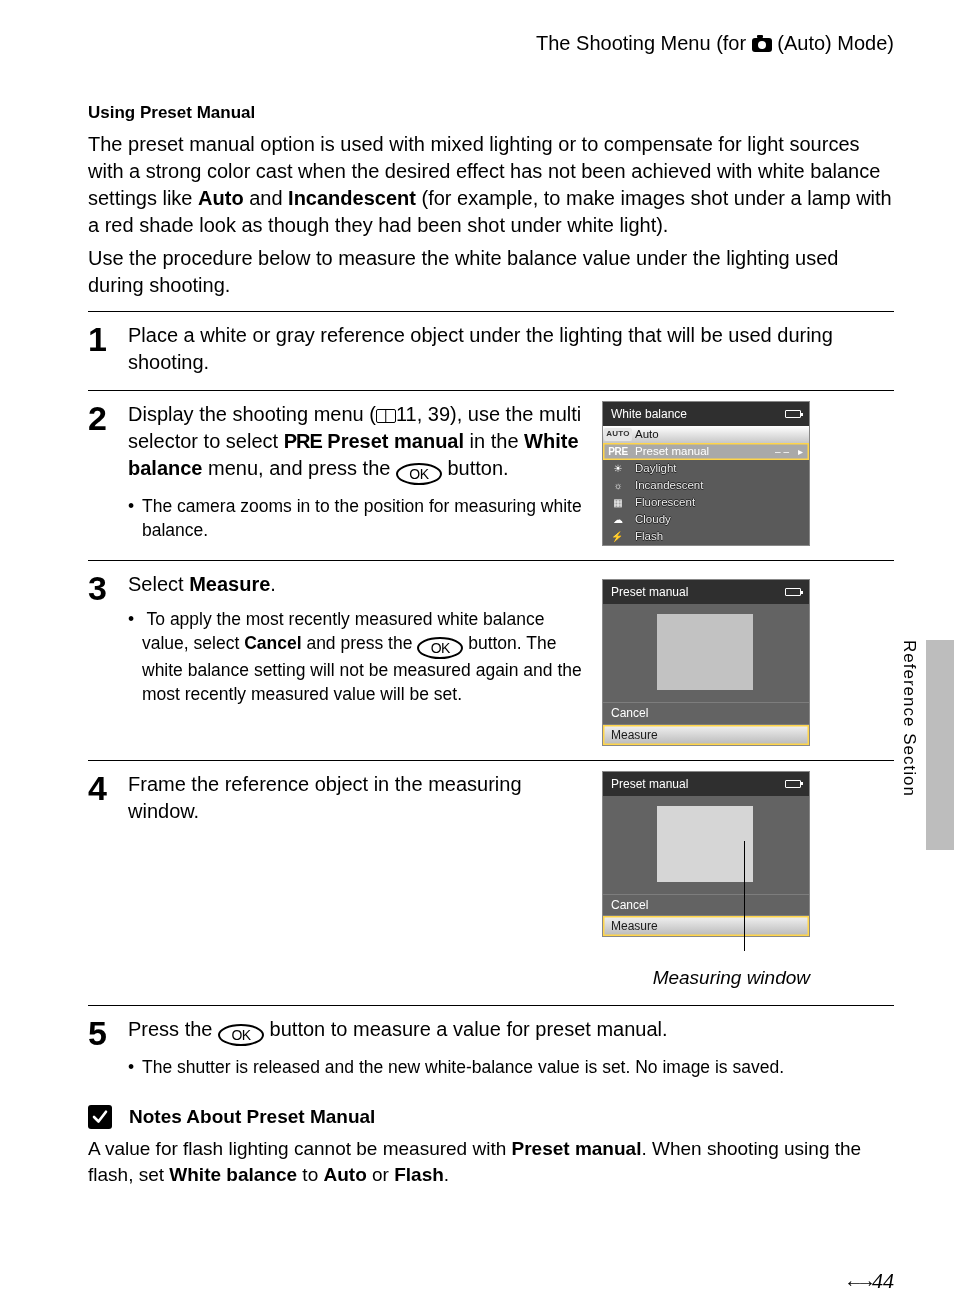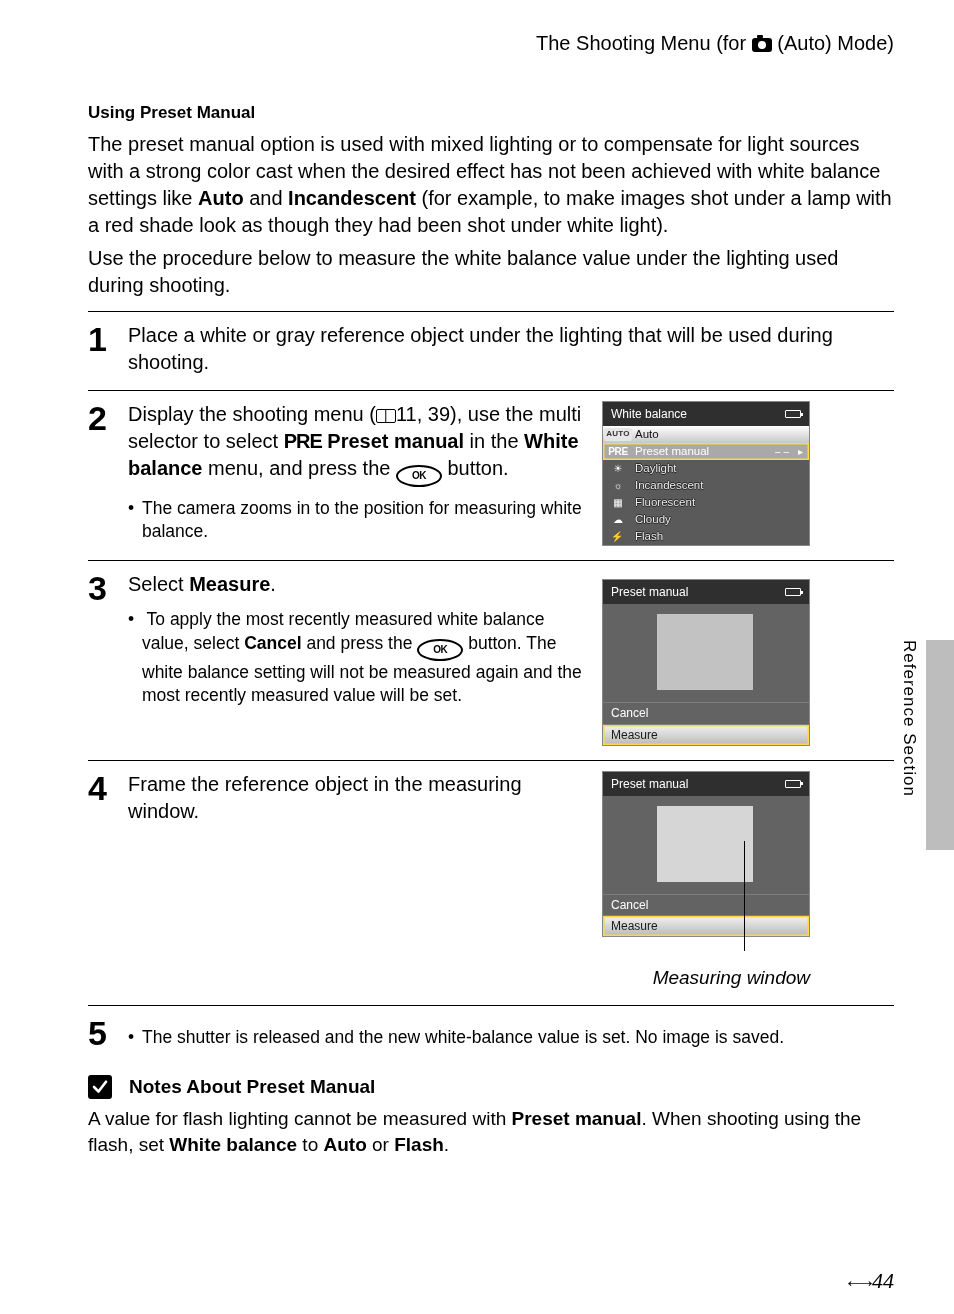--- a/index.html
+++ b/index.html
@@ -54,21 +54,21 @@
   .step-text { flex: 1 1 auto; }
   .step-title { font-size: 20px; line-height:1.35; }
   ul.sub { list-style: none; margin: 10px 0 0 14px; font-size: 17.5px; }
   ul.sub li::before {
     content:"•"; display:inline-block; width:14px; margin-left:-14px;
   }
   .bold { font-weight:700; }
   .ok-btn {
     display:inline-flex; align-items:center; justify-content:center;
     width:46px; height:22px; border:2.2px solid #000; border-radius:50%;
-    font-size:10px; font-weight:700; vertical-align:-4px; letter-spacing:-0.5px;
+    font-size:14px; font-weight:400; vertical-align:-4px; letter-spacing:-0.5px;
   }
   .book-icon {
     display:inline-block; width:20px; height:14px; border:1.8px solid #000;
     border-radius:2px; position:relative; vertical-align:-2px;
   }
   .book-icon::after {
     content:""; position:absolute; top:0; bottom:0; left:50%; width:1.5px; background:#000;
     transform:translateX(-50%);
   }
   .pre-label {
@@ -308,20 +308,23 @@
         <div class="ptr-v"></div>
         <div class="caption">Measuring window</div>
       </div>
     </div>
   </div>
 
   <div class="step">
     <div class="step-num">5</div>
     <div class="step-body">
       <div class="step-text">
+        <div class="step-title">
+          <span>Press the </span><span class="ok-btn">OK</span><span> button to measure a value for preset manual.</span>
+        </div>
         <ul class="sub">
           <li>The shutter is released and the new white-balance value is set. No image is saved.</li>
         </ul>
       </div>
     </div>
   </div>
 
 </div>
 
 <div class="notes">

